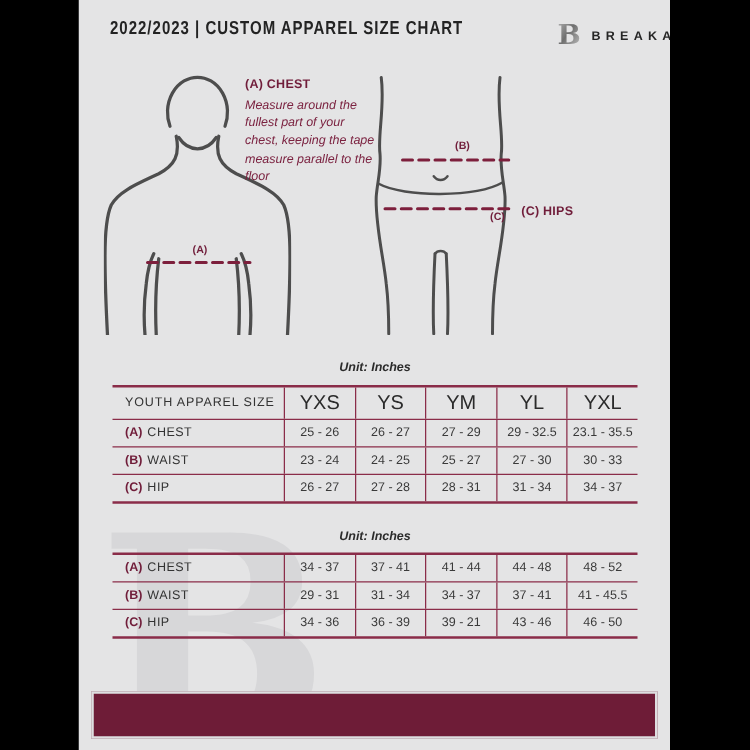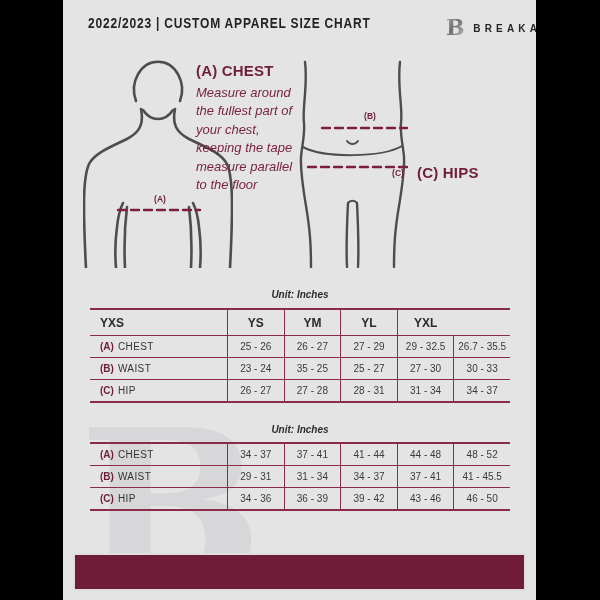--- a/index.html
+++ b/index.html
@@ -30,22 +30,22 @@
   .fig { position:absolute; z-index:1; }
   .fig-torso { left:20px; top:57px; }
   .fig-lower { left:232px; top:57px; }
   .dlabel {
     position:absolute; font-size:8.5px; font-weight:bold; color:#701d3a;
     width:22px; text-align:center; z-index:2;
   }
 
   
   .instr { position:absolute; z-index:2; }
-  .instr-h { font-size:15px; font-weight:bold; color:#701d3a; margin:0 0 5px 0; letter-spacing:0.2px; }
-  .instr-b { font-size:13px; font-style:italic; color:#7b2240; line-height:1.42; margin:0; }
+  .instr-h { font-size:10px; font-weight:bold; color:#701d3a; margin:0 0 5px 0; letter-spacing:0.2px; }
+  .instr-b { font-size:10px; font-style:italic; color:#7b2240; line-height:1.42; margin:0; }
   .instr-a { left:133px; top:62px; width:106px; }
   .instr-w { left:354px; top:62px; width:114px; }
   .instr-c { left:354px; top:164px; width:114px; }
 
   
   .tbl-title { position:absolute; left:27px; width:420px; text-align:center;
     font-size:11.5px; font-weight:bold; color:#262626; letter-spacing:0.3px; z-index:2; }
   .tbl-sub { position:absolute; left:27px; width:420px; text-align:center;
     font-size:10px; font-style:italic; font-weight:600; color:#2b2b2b; z-index:2; }
   .tbl {
@@ -53,21 +53,21 @@
     border-top:2px solid #8a2c49; border-bottom:2px solid #8a2c49;
   }
   .tr { display:grid; grid-template-columns:137px 1fr 1fr 1fr 1fr 1fr;
         border-bottom:1.5px solid #8a2c49; }
   .tr:last-child { border-bottom:none; }
   .td, .th {
     display:flex; align-items:center; justify-content:center;
     border-left:1.4px solid #8a2c49; height:21px;
     font-size:10px; color:#3a3a3a;
   }
-  .th { height:25px; font-weight:bold; font-size:12px; color:#2b2b2b; }
+  .th { height:25px; font-weight:normal; font-size:16px; color:#2b2b2b; }
   .td:first-child, .th:first-child { border-left:none; justify-content:flex-start; padding-left:10px; }
   .th.size-col-label { font-weight:normal; font-size:10px; letter-spacing:0.7px; color:#333; }
   .row-prefix { font-weight:bold; color:#701d3a; margin-right:4px; }
   .row-name { color:#333; letter-spacing:0.4px; }
 
   
   .wm {
     position:absolute; left:16px; top:400px; z-index:0;
     font-family:"DejaVu Serif", serif; font-weight:bold;
     font-size:218px; line-height:1; color:#d7d7d9;
@@ -148,44 +148,45 @@
     <p class="instr-h">(A) CHEST</p>
     <p class="instr-b">Measure around the fullest part of your chest, keeping the tape measure parallel to the floor</p>
   </div>
   <div class="instr instr-c">
     <p class="instr-h">(C) HIPS</p>
   </div>
 
   <div class="tbl-sub" style="top:289px;">Unit: Inches</div>
   <div class="tbl" style="top:308px;">
     <div class="tr">
+      <div class="th size-col-label">YOUTH APPAREL SIZE</div>
       <div class="th">YXS</div>
       <div class="th">YS</div>
       <div class="th">YM</div>
       <div class="th">YL</div>
       <div class="th">YXL</div>
     </div>
     <div class="tr">
       <div class="td">
         <span class="row-prefix">(A)</span>
         <span class="row-name">CHEST</span>
       </div>
       <div class="td">25 - 26</div>
       <div class="td">26 - 27</div>
       <div class="td">27 - 29</div>
       <div class="td">29 - 32.5</div>
-      <div class="td">26.7 - 35.5</div>
+      <div class="td">23.1 - 35.5</div>
     </div>
     <div class="tr">
       <div class="td">
         <span class="row-prefix">(B)</span>
         <span class="row-name">WAIST</span>
       </div>
       <div class="td">23 - 24</div>
-      <div class="td">35 - 25</div>
+      <div class="td">24 - 25</div>
       <div class="td">25 - 27</div>
       <div class="td">27 - 30</div>
       <div class="td">30 - 33</div>
     </div>
     <div class="tr">
       <div class="td">
         <span class="row-prefix">(C)</span>
         <span class="row-name">HIP</span>
       </div>
       <div class="td">26 - 27</div>
@@ -220,21 +221,21 @@
       <div class="td">37 - 41</div>
       <div class="td">41 - 45.5</div>
     </div>
     <div class="tr">
       <div class="td">
         <span class="row-prefix">(C)</span>
         <span class="row-name">HIP</span>
       </div>
       <div class="td">34 - 36</div>
       <div class="td">36 - 39</div>
-      <div class="td">39 - 42</div>
+      <div class="td">39 - 21</div>
       <div class="td">43 - 46</div>
       <div class="td">46 - 50</div>
     </div>
   </div>
 
   <div class="footer"></div>
 
 </div>
 
 </body></html>

